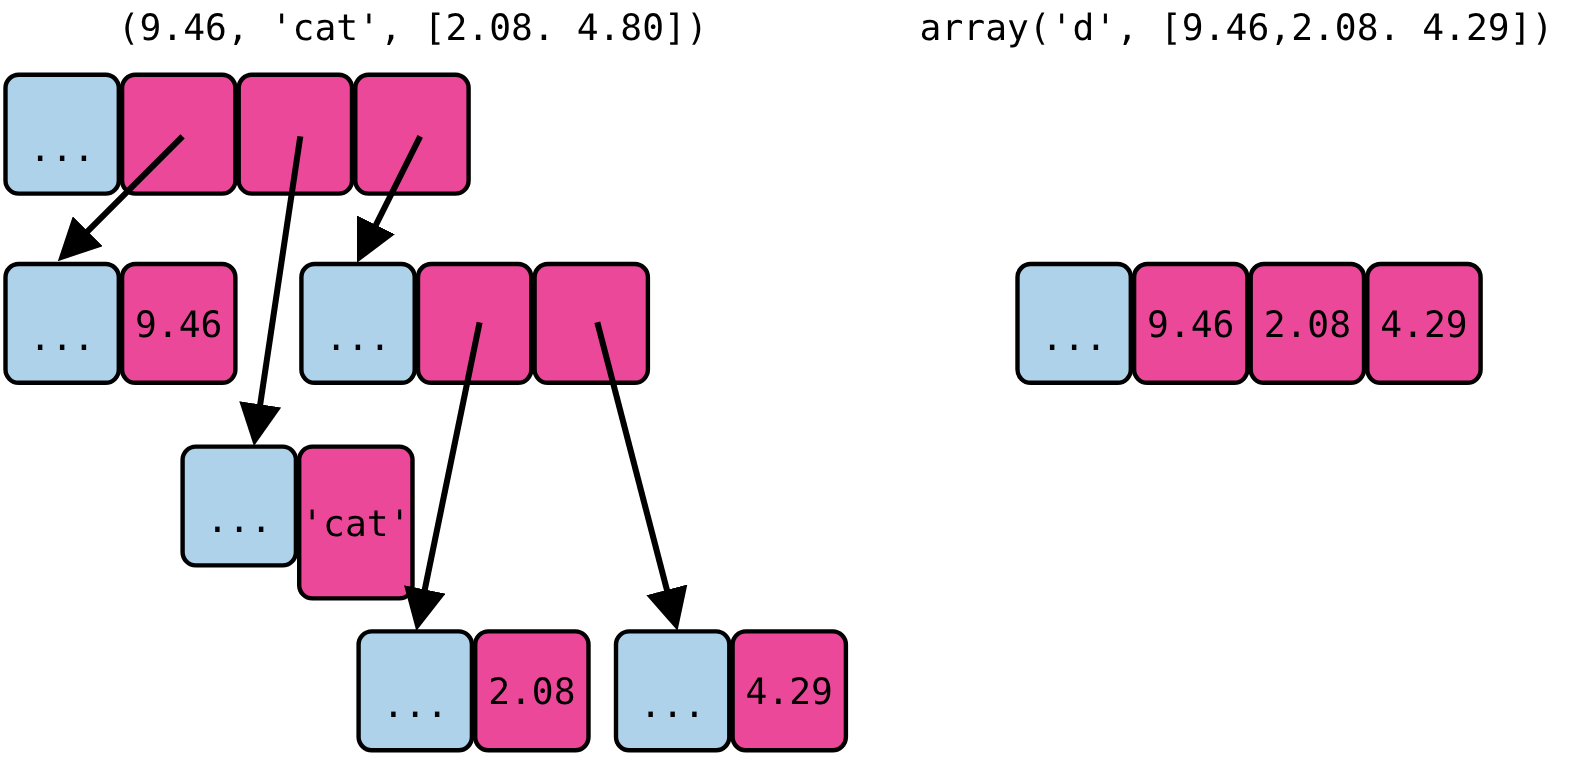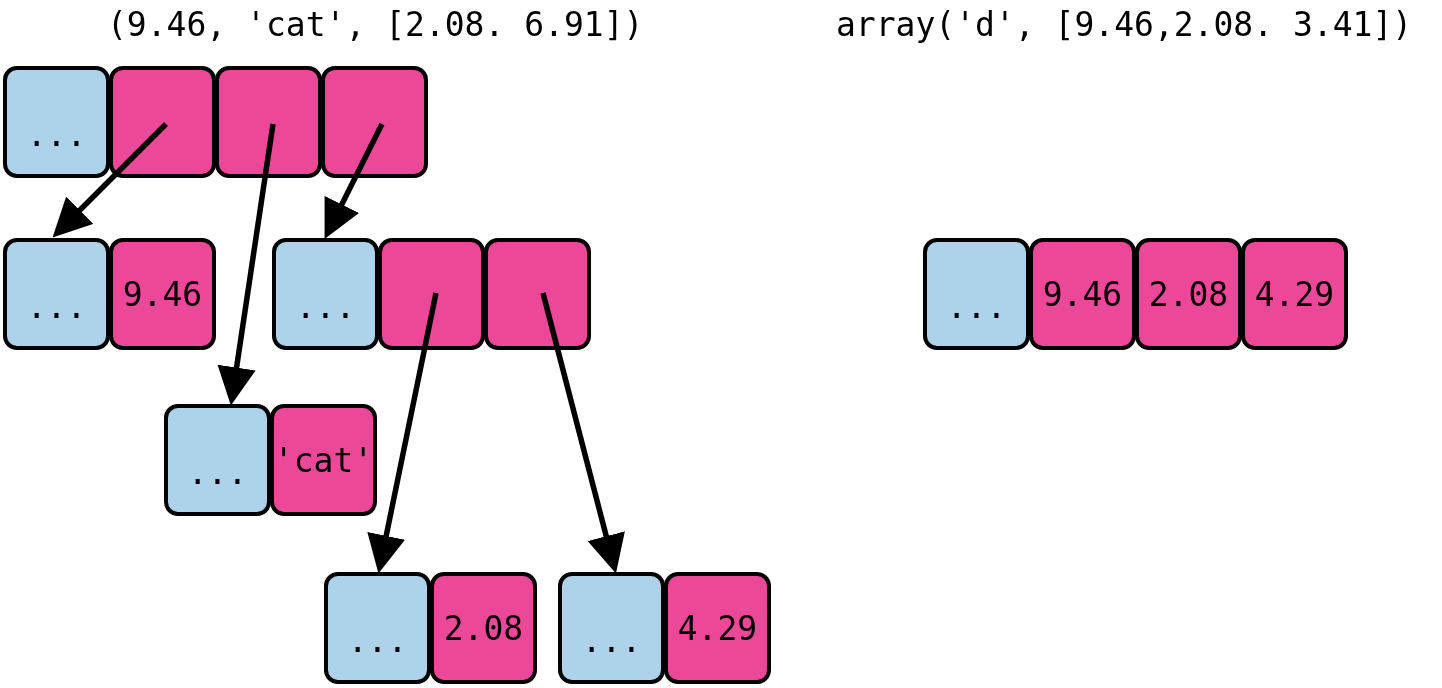--- a/index.html
+++ b/index.html
@@ -72,23 +72,23 @@
     height: 688px;
     pointer-events: none;
     z-index: 5;
   }
 </style>
 </head>
 <body>
 
 <div id="stage">
 
-  <div class="title" id="title-left">(9.46, 'cat', [2.08. 6.91])</div>
+  <div class="title" id="title-left">(9.46, 'cat', [2.08. 4.80])</div>
 
-  <div class="title" id="title-right">array('d', [9.46,2.08. 3.41])</div>
+  <div class="title" id="title-right">array('d', [9.46,2.08. 4.29])</div>
 
   <div class="obj-box" id="box-tuple" style="left:3px; top:66px;">
     <div class="cell head" style="width:107px; height:112px;">
       <span class="dots">...</span>
     </div>
     <div class="cell ref" style="width:107px; height:112px;">
       <span></span>
     </div>
     <div class="cell ref" style="width:107px; height:112px;">
       <span></span>
@@ -114,21 +114,21 @@
     </div>
     <div class="cell ref" style="width:107px; height:112px;">
       <span></span>
     </div>
   </div>
 
   <div class="obj-box" id="box-cat" style="left:164px; top:404px;">
     <div class="cell head" style="width:107px; height:112px;">
       <span class="dots">...</span>
     </div>
-    <div class="cell" style="width:107px; height:112px;">'cat'</div>
+    <div class="cell" style="width:107px; height:142px;">'cat'</div>
   </div>
 
   <div class="obj-box" id="box-float208" style="left:324px; top:572px;">
     <div class="cell head" style="width:107px; height:112px;">
       <span class="dots">...</span>
     </div>
     <div class="cell" style="width:107px; height:112px;">2.08</div>
   </div>
 
   <div class="obj-box" id="box-float429" style="left:558px; top:572px;">

